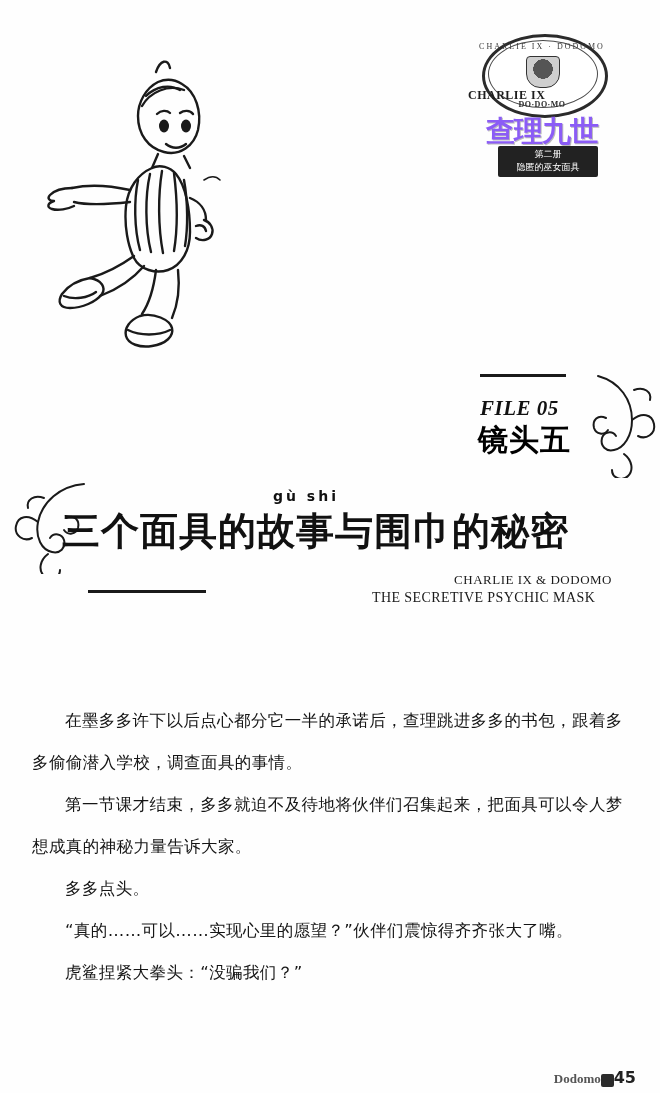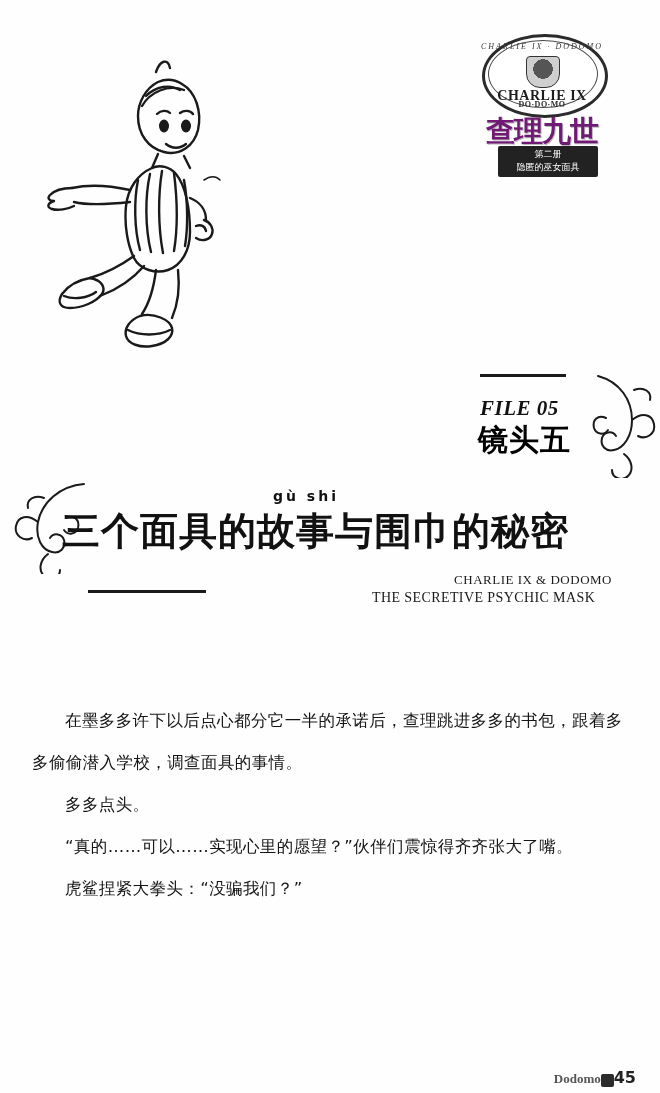--- a/index.html
+++ b/index.html
@@ -53,39 +53,38 @@
     position: absolute;
     top: 16px;
     left: 0;
     width: 148px;
     text-align: center;
     font-family: "Liberation Serif", serif;
     font-size: 8px;
     letter-spacing: 2px;
     color: #3a3a3a;
     transform: scaleY(0.9);
-    font-style: italic;
   }
   .logo-stamp .crest {
     position: absolute;
     top: 30px;
     left: 58px;
     width: 32px;
     height: 30px;
     background: radial-gradient(circle at 50% 40%, #555 0 40%, #cfcfcf 41% 100%);
     border: 1px solid #333;
     border-radius: 4px 4px 14px 14px;
   }
   .logo-stamp .eng-name {
     position: absolute;
     top: 62px;
     left: 0;
     width: 148px;
-    text-align: center;
-    font-size: 14px;
+    text-align: left;
+    font-size: 12px;
     font-weight: bold;
     letter-spacing: 0.5px;
     color: #1d1d1d;
   }
   .logo-stamp .eng-sub {
     position: absolute;
     top: 74px;
     left: 0;
     width: 148px;
     text-align: center;
@@ -96,21 +95,21 @@
   }
   .logo-stamp .cn-title {
     position: absolute;
     top: 86px;
     left: 0;
     width: 148px;
     text-align: center;
     font-family: "DejaVu Sans", sans-serif;
     font-size: 29px;
     font-weight: bold;
-    color: #701a75;
+    color: #8b5cf6;
     letter-spacing: -1px;
     text-shadow: 1px 1px 0 #bbb;
   }
   .logo-stamp .vol-box {
     position: absolute;
     top: 120px;
     left: 30px;
     width: 100px;
     background: #222;
     color: #fff;
@@ -392,20 +391,21 @@
     </div>
     <div class="pinyin">gù  shi</div>
     <div class="main-title">三个面具的故事与围巾的秘密</div>
     <div class="title-rule"></div>
     <div class="eng-line-1">CHARLIE IX &amp; DODOMO</div>
     <div class="eng-line-2">THE SECRETIVE PSYCHIC MASK</div>
   </div>
 
   <div class="body-text">
     <p>在墨多多许下以后点心都分它一半的承诺后，查理跳进多多的书包，跟着多多偷偷潜入学校，调查面具的事情。</p>
+    <p>第一节课才结束，多多就迫不及待地将伙伴们召集起来，把面具可以令人梦想成真的神秘力量告诉大家。</p>
     <p>多多点头。</p>
     <p>“真的……可以……实现心里的愿望？”伙伴们震惊得齐齐张大了嘴。</p>
     <p>虎鲨捏紧大拳头：“没骗我们？”</p>
   </div>
 
   <div class="footer">
     <span class="brand">Dodomo</span>
     <span class="mark"></span>
     <span class="pageno">45</span>
   </div>

